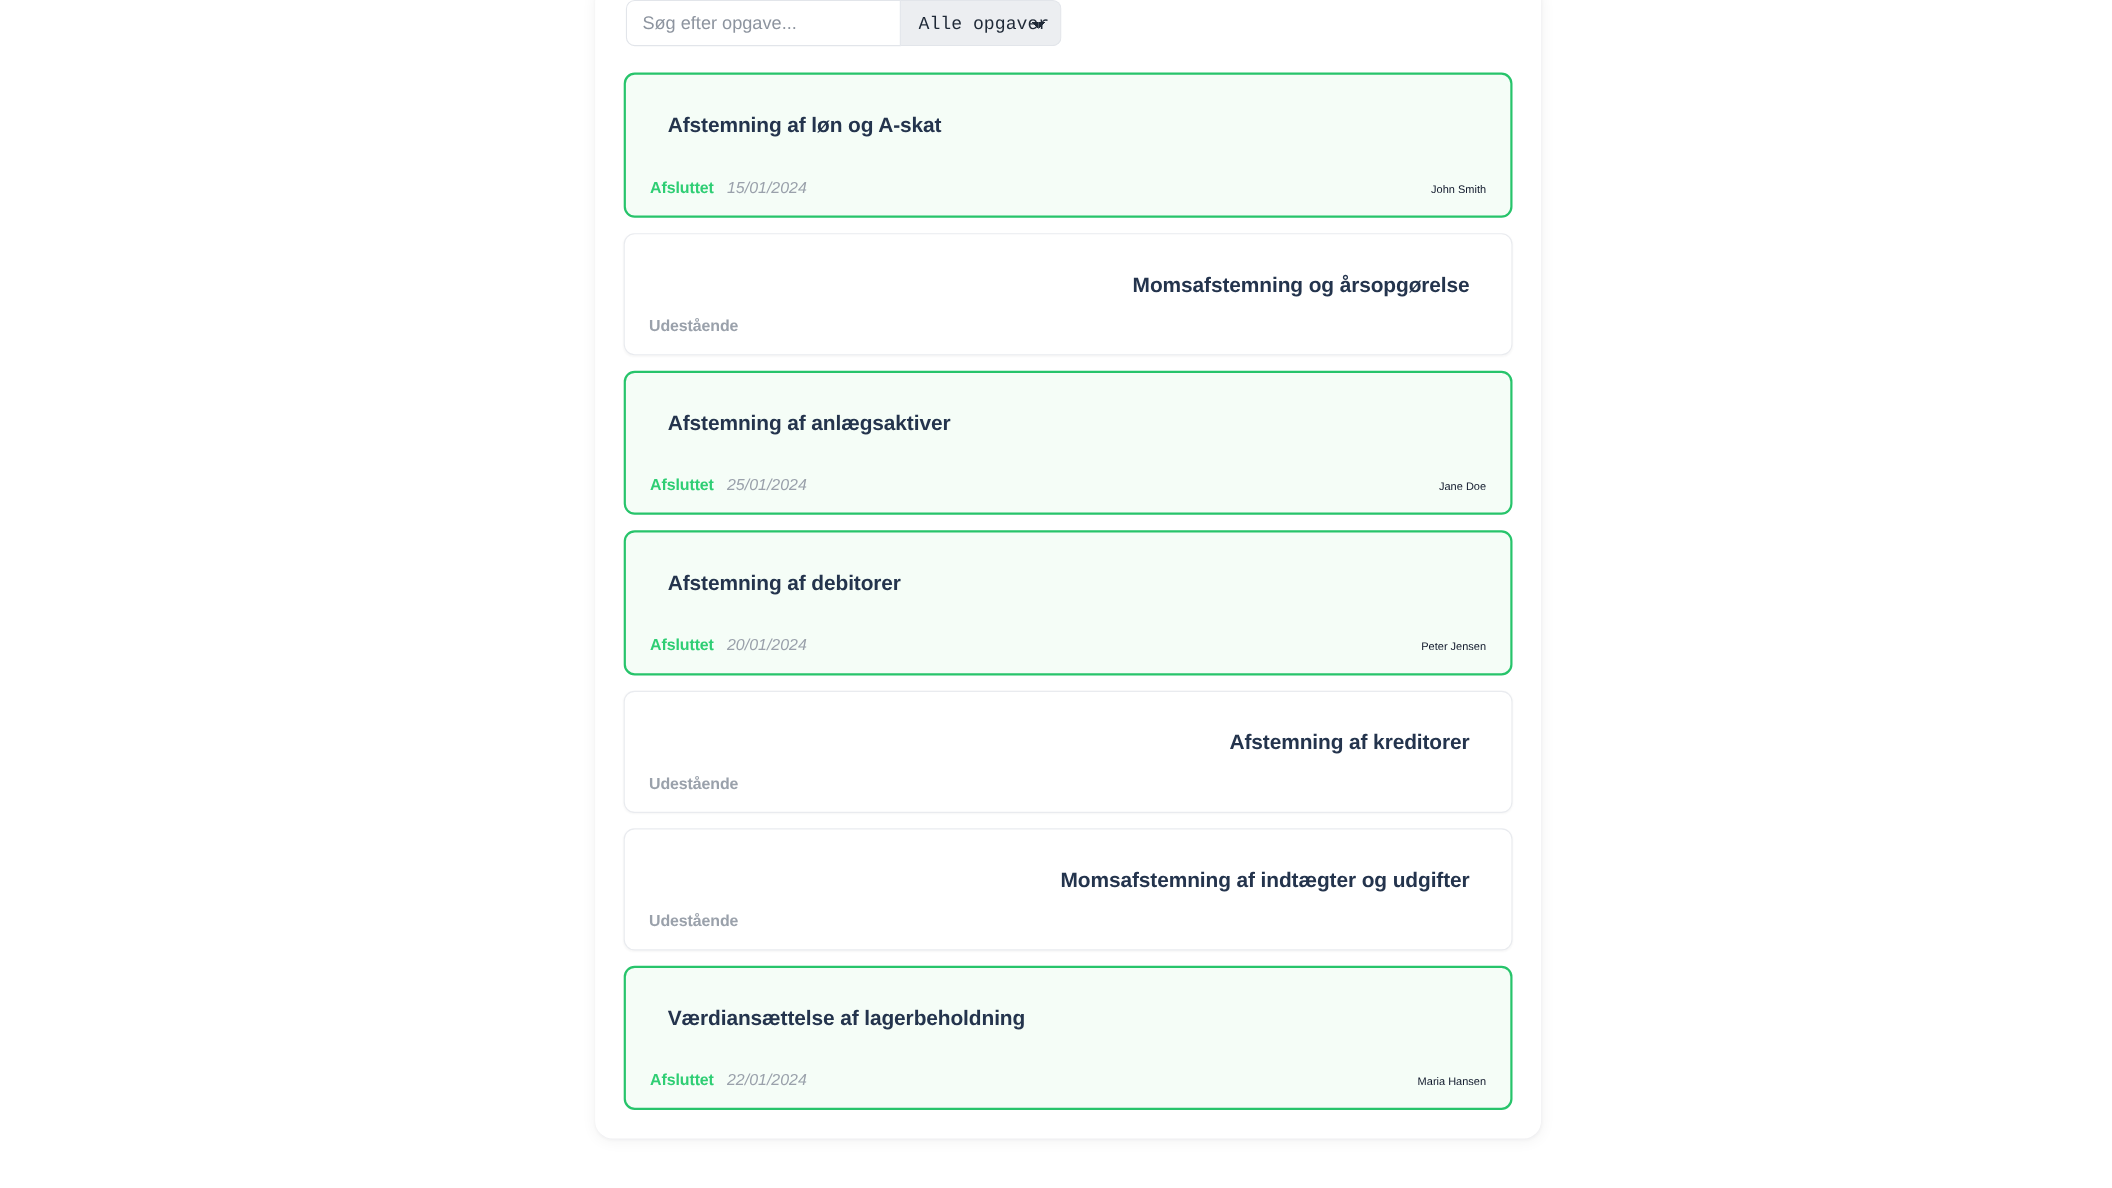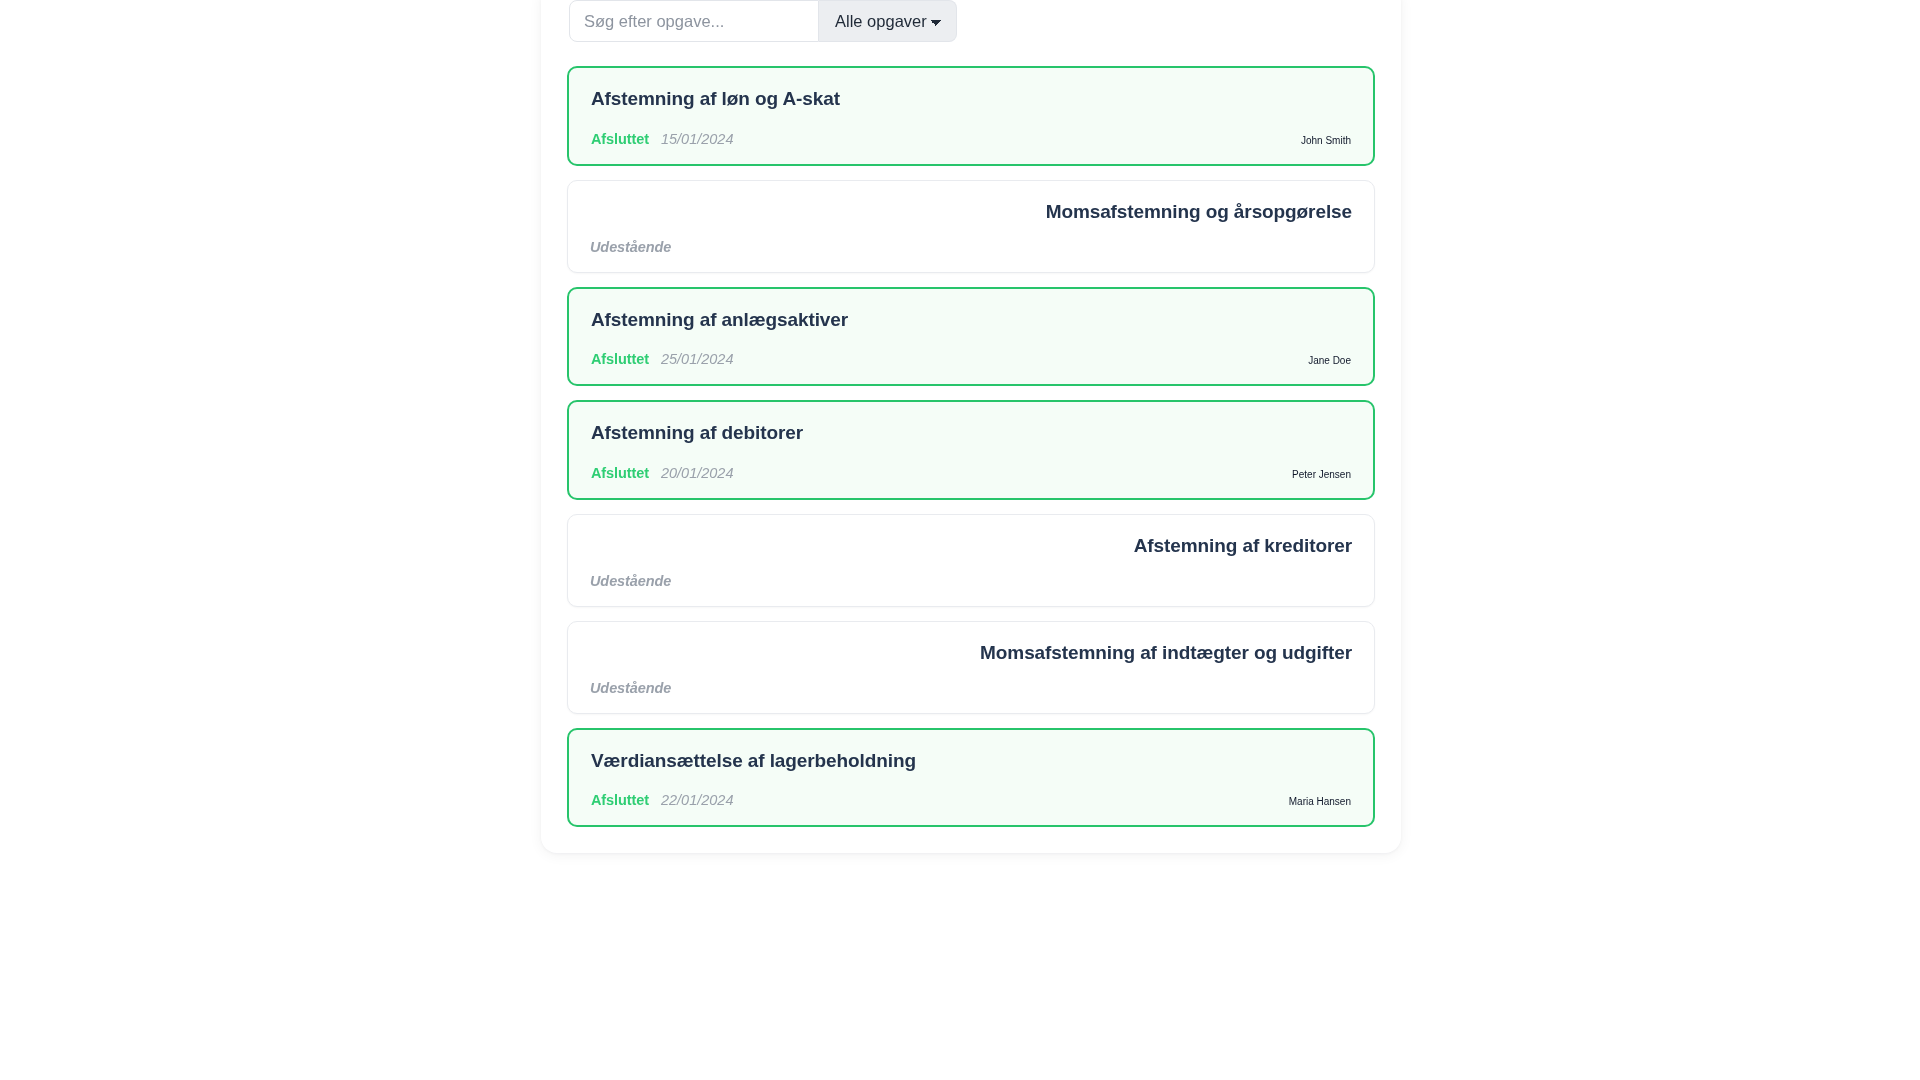--- a/index.html
+++ b/index.html
@@ -63,21 +63,21 @@
 
   .filter-select {
     flex: 0 0 138px;
     height: 42px;
     box-sizing: border-box;
     border: 1px solid #e2e5ea;
     border-left: none;
     border-radius: 0 8px 8px 0;
     background: #eceef1;
     padding: 0 10px 0 16px;
-    font-family: Liberation Sans, sans-serif;
+    font-family: Liberation Mono, monospace;
     font-size: 16.5px;
     color: #1f2937;
     outline: none;
     appearance: none;
     -webkit-appearance: none;
     background-image:
       linear-gradient(45deg, transparent 50%, #1f2937 50%),
       linear-gradient(135deg, #1f2937 50%, transparent 50%);
     background-position:
       calc(100% - 20px) 19px,
@@ -114,21 +114,21 @@
     background: #f5fdf7;
     border: 2px solid #27c46b;
   }
 
   .task-title {
     font-size: 19px;
     font-weight: bold;
     color: #24344d;
     letter-spacing: -0.1px;
     line-height: 1.25;
-    margin: 0;
+    margin: 16px;
   }
 
   .task-meta {
     display: flex;
     align-items: baseline;
     margin-top: 20px;
     width: 100%;
   }
 
   .status-done {
@@ -151,21 +151,21 @@
     color: #9aa1ab;
     margin-left: 12px;
   }
 
   .task-owner {
     margin-left: auto;
     font-size: 10px;
     color: #0f172a;
   }
 
-  .meta-pending { margin-top: 15px; font-style: italic; }
+  .meta-pending { margin-top: 1px; }
 </style>
 </head>
 <body>
 
 <div id="root">
 
   <div class="panel">
 
     <div class="toolbar">
       <input class="search-input" type="text" placeholder="Søg efter opgave..." style="">

